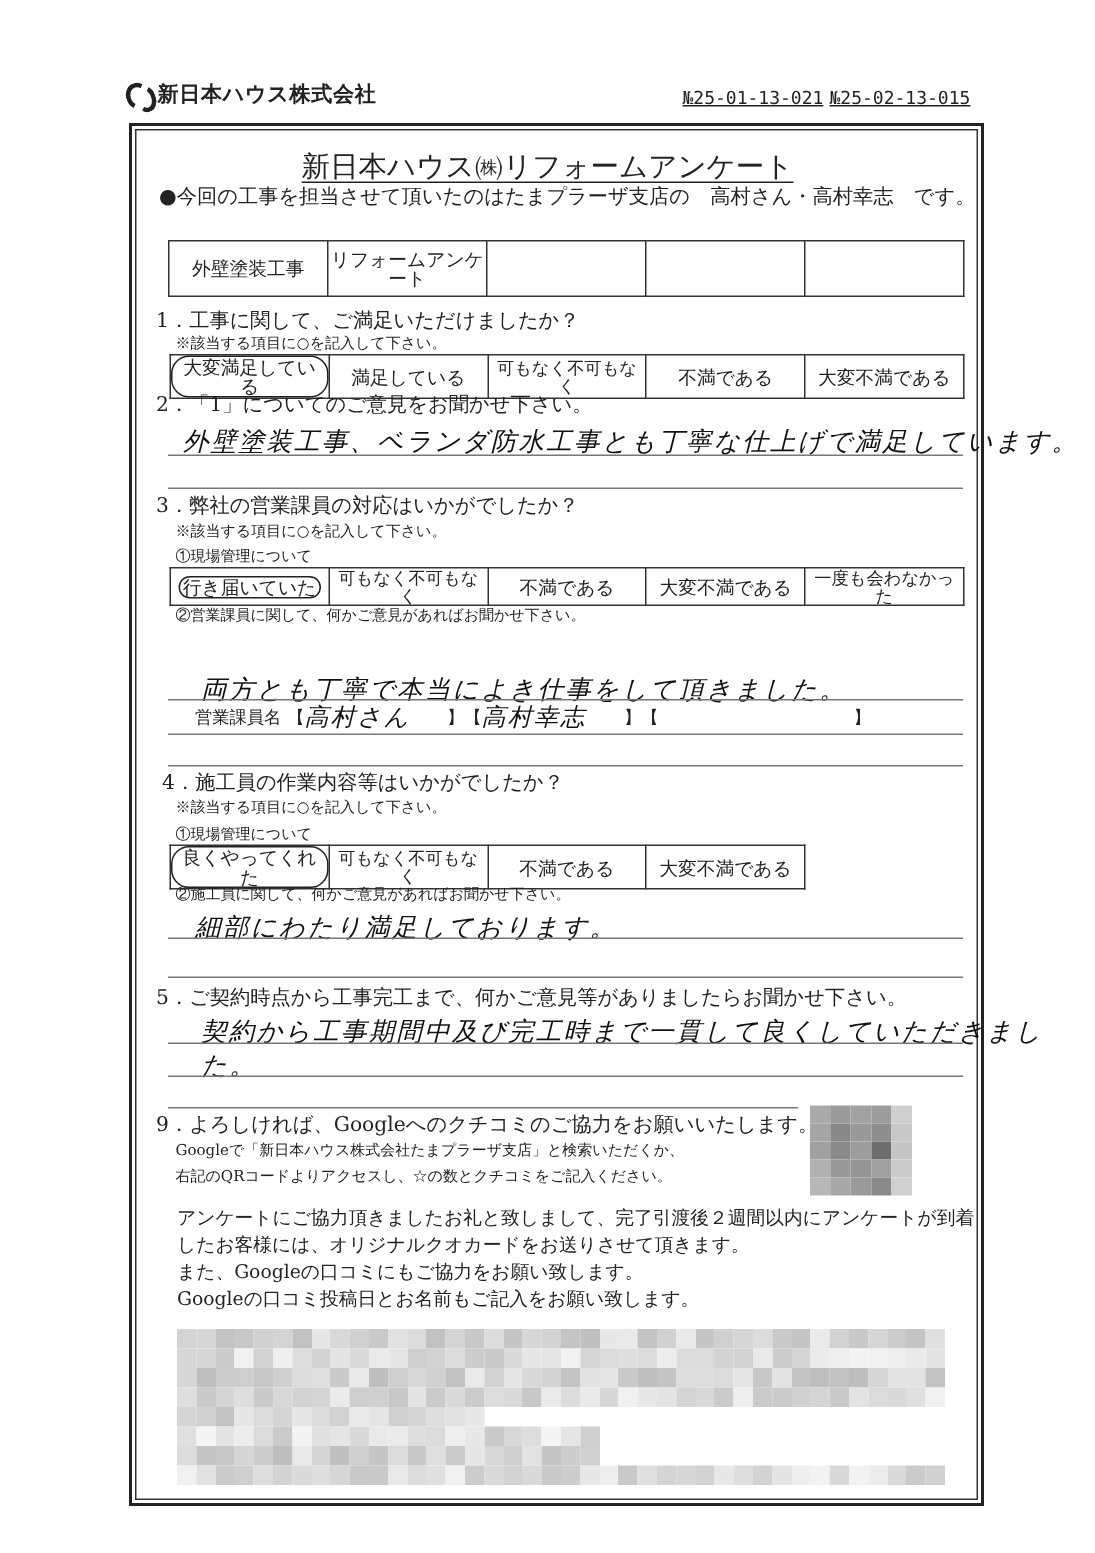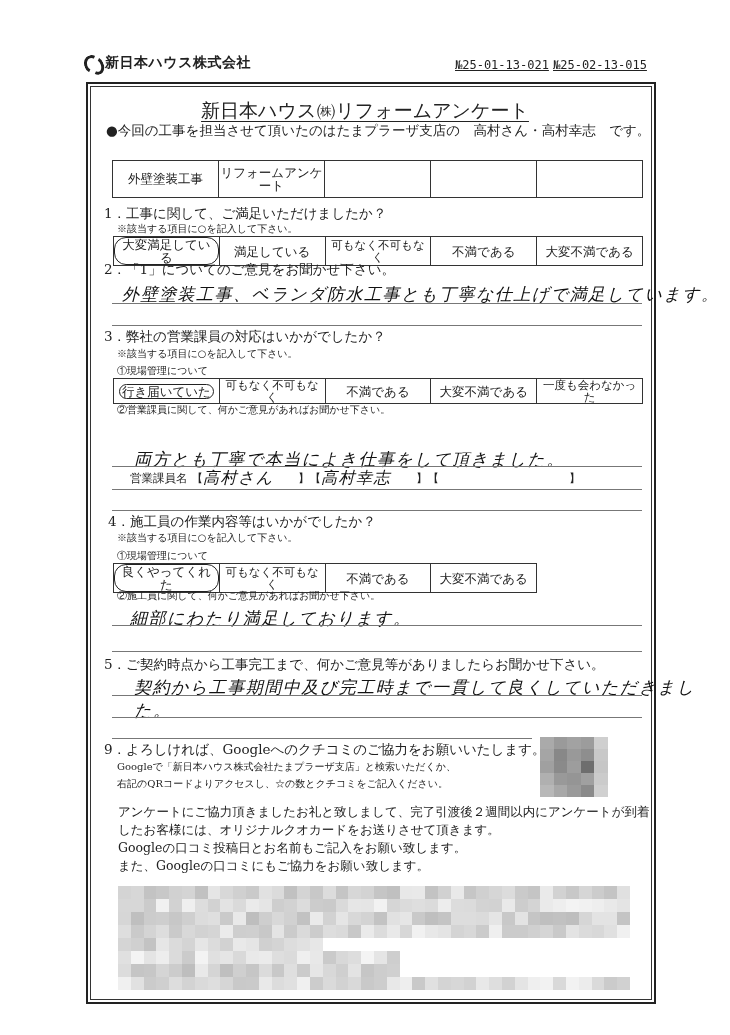--- a/index.html
+++ b/index.html
@@ -157,22 +157,22 @@
   <div style="background:#b8b8b8"></div>
     <div style="background:#a8a8a8"></div>
     <div style="background:#9a9a9a"></div>
     <div style="background:#8a8a8a"></div>
     <div style="background:#d0d0d0"></div>
 </div>
 
 <div class="abs small" style="left:104px;top:803px;">
   <div style="padding-left:14px">アンケートにご協力頂きましたお礼と致しまして、完了引渡後２週間以内にアンケートが到着</div>
   <div style="padding-left:14px">したお客様には、オリジナルクオカードをお送りさせて頂きます。</div>
+  <div style="padding-left:14px">また、Googleの口コミにもご協力をお願い致します。</div>
   <div style="padding-left:14px">Googleの口コミ投稿日とお名前もご記入をお願い致します。</div>
-  <div style="padding-left:14px">また、Googleの口コミにもご協力をお願い致します。</div>
 </div>
 
 <div class="abs blur" id="blur">
     <div style="background: rgb(212, 212, 212);"></div>
     <div style="background: rgb(215, 215, 215);"></div>
     <div style="background: rgb(195, 195, 195);"></div>
     <div style="background: rgb(200, 200, 200);"></div>
     <div style="background: rgb(209, 209, 209);"></div>
     <div style="background: rgb(212, 212, 212);"></div>
     <div style="background: rgb(193, 193, 193);"></div>

